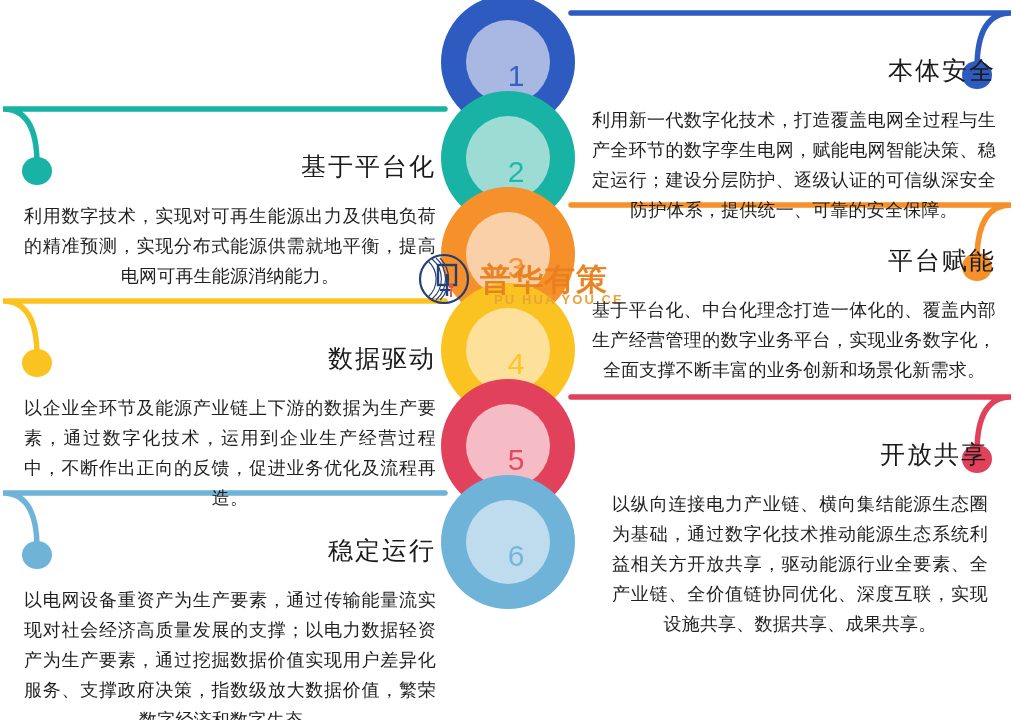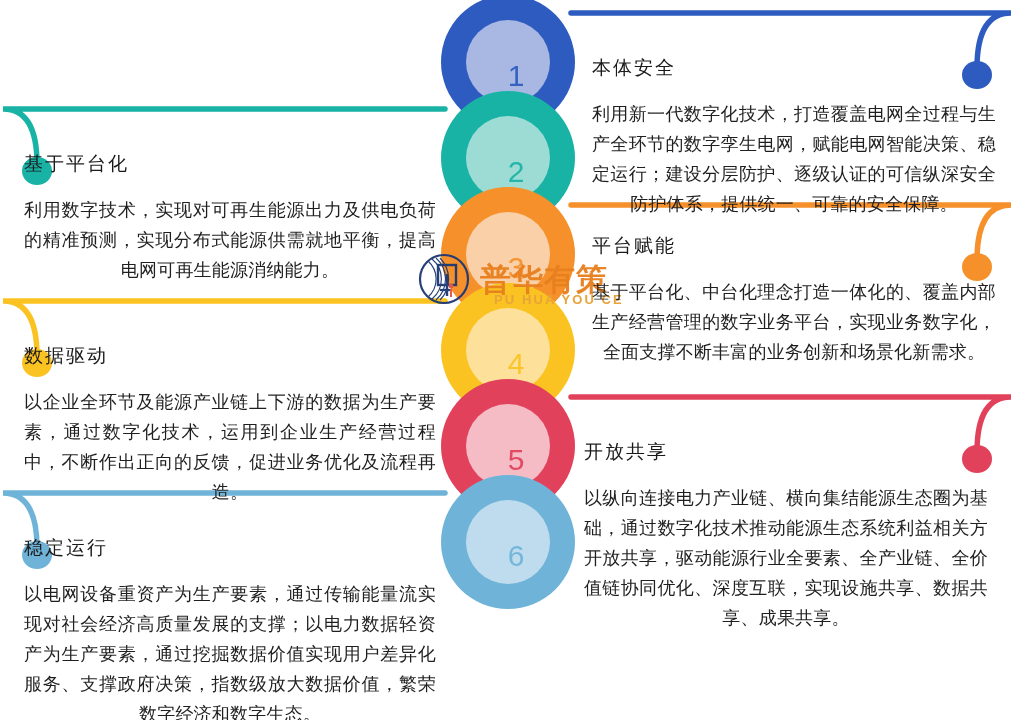--- a/index.html
+++ b/index.html
@@ -8,23 +8,23 @@
     background:#ffffff;
     font-family:"Liberation Sans","DejaVu Sans",sans-serif;
     overflow:hidden;
     position:relative;
   }
   #stage{position:relative;width:1014px;height:720px;}
   #diagram-svg{position:absolute;left:0;top:0;width:1014px;height:720px;}
 
   .txtblock{position:absolute;}
   .item-title{
-    font-size:19px;
+    font-size:25px;
     color:#1a1a1a;
-    text-align:left;
+    text-align:right;
     letter-spacing:2px;
     font-weight:400;
     line-height:1;
   }
   .item-body{
     font-size:18px;
     color:#1f1f1f;
     line-height:30px;
     text-align:justify;
     text-align-last:center;
@@ -128,30 +128,30 @@
 
   <div id="text-layer">
       <div class="txtblock" style="left: 592px; top: 58px; width: 404px;">
         <div class="item-title">本体安全</div>
         <div class="item-body" style="margin-top: 22px;">利用新一代数字化技术，打造覆盖电网全过程与生产全环节的数字孪生电网，赋能电网智能决策、稳定运行；建设分层防护、逐级认证的可信纵深安全防护体系，提供统一、可靠的安全保障。</div>
       </div>
       <div class="txtblock" style="left: 24px; top: 154px; width: 412px;">
         <div class="item-title">基于平台化</div>
         <div class="item-body" style="margin-top: 22px;">利用数字技术，实现对可再生能源出力及供电负荷的精准预测，实现分布式能源供需就地平衡，提高电网可再生能源消纳能力。</div>
       </div>
-      <div class="txtblock" style="left: 592px; top: 236px; width: 404px;">
+      <div class="txtblock" style="left: 592px; top: 248px; width: 404px;">
         <div class="item-title">平台赋能</div>
         <div class="item-body" style="margin-top: 22px;">基于平台化、中台化理念打造一体化的、覆盖内部生产经营管理的数字业务平台，实现业务数字化，全面支撑不断丰富的业务创新和场景化新需求。</div>
       </div>
       <div class="txtblock" style="left: 24px; top: 346px; width: 412px;">
         <div class="item-title">数据驱动</div>
         <div class="item-body" style="margin-top: 22px;">以企业全环节及能源产业链上下游的数据为生产要素，通过数字化技术，运用到企业生产经营过程中，不断作出正向的反馈，促进业务优化及流程再造。</div>
       </div>
       <div class="txtblock" style="left: 584px; top: 442px; width: 404px;">
         <div class="item-title">开放共享</div>
-        <div class="item-body" style="margin-top: 22px;">以纵向连接电力产业链、横向集结能源生态圈为基础，通过数字化技术推动能源生态系统利益相关方开放共享，驱动能源行业全要素、全产业链、全价值链协同优化、深度互联，实现设施共享、数据共享、成果共享。</div>
+        <div class="item-body" style="margin-top: 22px; margin-left: 28px;">以纵向连接电力产业链、横向集结能源生态圈为基础，通过数字化技术推动能源生态系统利益相关方开放共享，驱动能源行业全要素、全产业链、全价值链协同优化、深度互联，实现设施共享、数据共享、成果共享。</div>
       </div>
       <div class="txtblock" style="left: 24px; top: 538px; width: 412px;">
         <div class="item-title">稳定运行</div>
         <div class="item-body" style="margin-top: 22px;">以电网设备重资产为生产要素，通过传输能量流实现对社会经济高质量发展的支撑；以电力数据轻资产为生产要素，通过挖掘数据价值实现用户差异化服务、支撑政府决策，指数级放大数据价值，繁荣数字经济和数字生态。</div>
       </div>
     </div>
 </div>
 
 </body></html>

